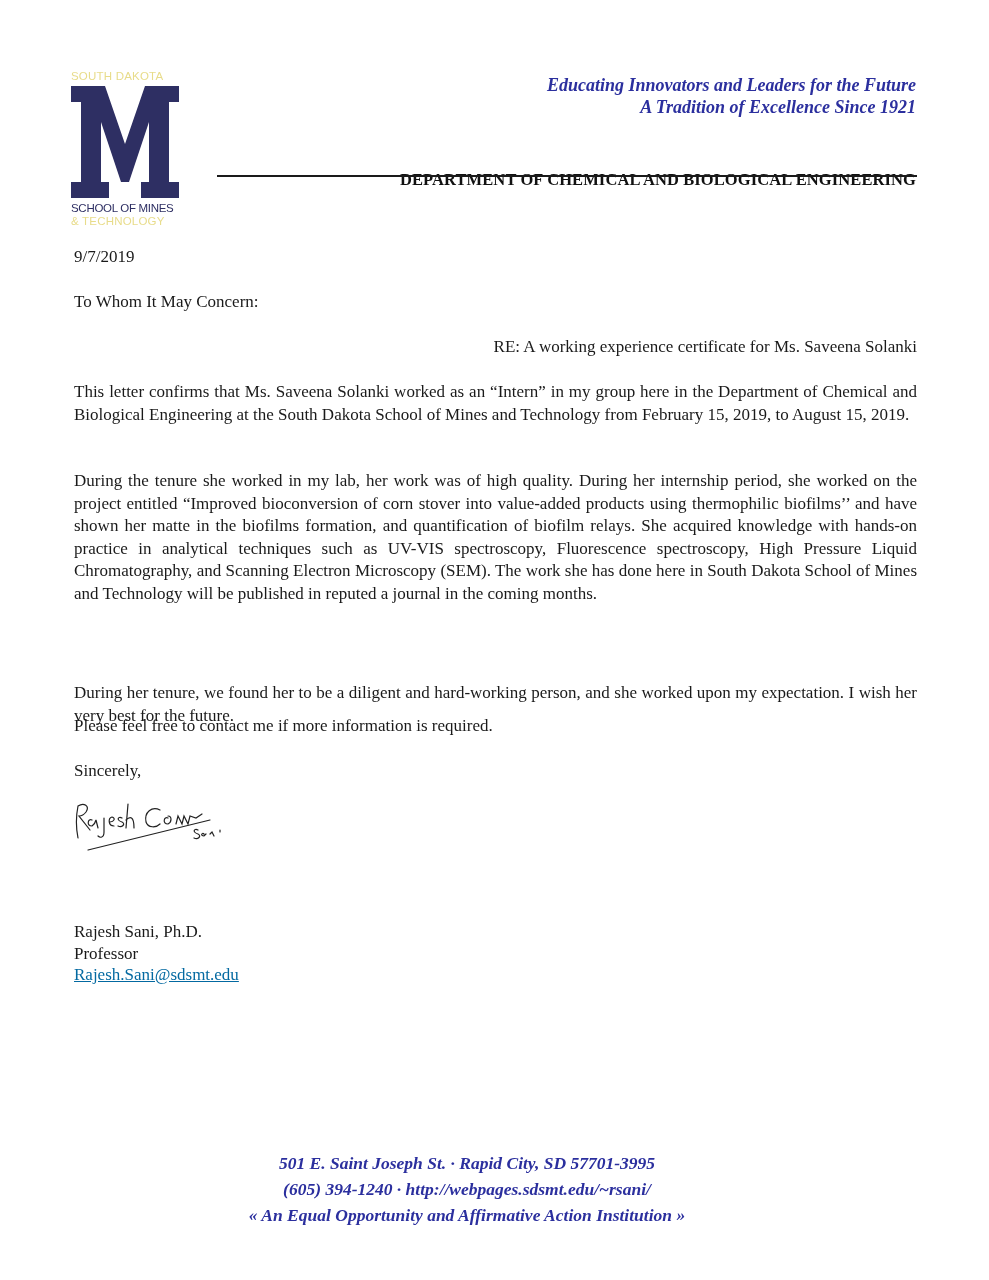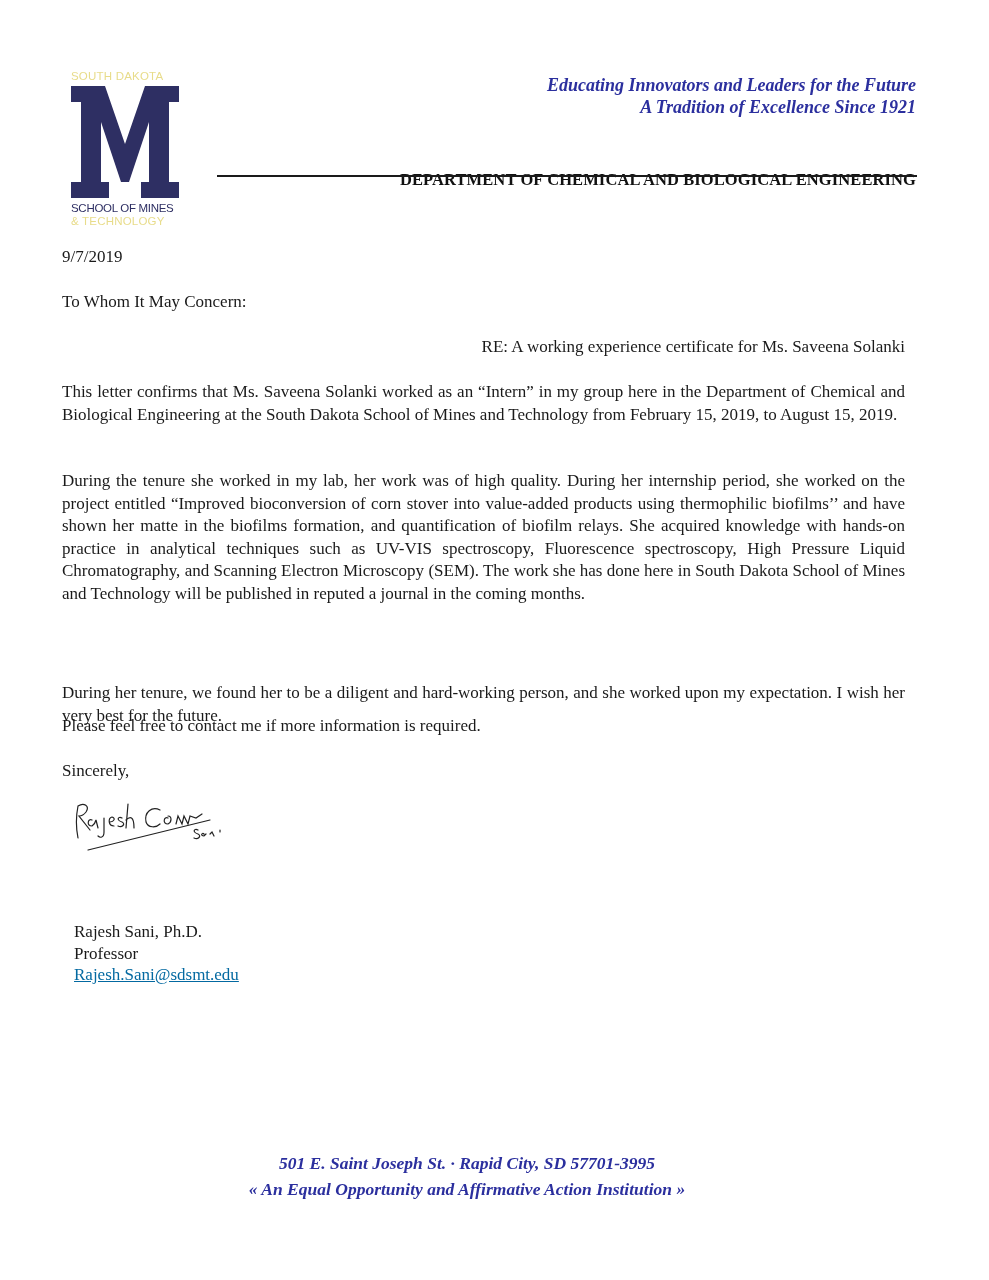--- a/index.html
+++ b/index.html
@@ -6,21 +6,21 @@
   body { width: 989px; height: 1280px; position: relative; overflow: hidden;
          font-family: "Liberation Serif", "DejaVu Serif", serif; color: #1a1a1a; }
   .logo { position: absolute; left: 71px; top: 70px; width: 110px; }
   .logo .top { font-family: "Liberation Sans", sans-serif; font-size: 11.5px; color: #e8dc8a; letter-spacing: 0.2px; line-height: 13px; white-space: nowrap; }
   .logo svg { display: block; margin-top: 3px; }
   .logo .school { font-family: "Liberation Sans", sans-serif; font-size: 11.5px; color: #2e2f63; line-height: 13px; margin-top: 4px; letter-spacing: -0.3px; white-space: nowrap; }
   .logo .tech { font-family: "Liberation Sans", sans-serif; font-size: 11.5px; color: #e8dc8a; line-height: 13px; letter-spacing: 0.2px; white-space: nowrap; }
   .motto { position: absolute; right: 73px; top: 74px; text-align: right; font-style: italic; font-weight: bold; color: #2b2f9e; font-size: 18px; line-height: 22px; }
   .dept { position: absolute; right: 73px; top: 135px; font-weight: bold; font-size: 16.5px; color: #111; letter-spacing: 0.1px; white-space: nowrap; margin-top: 35px; }
   .rule { position: absolute; left: 217px; top: 175px; width: 700px; height: 2px; background: #1a1a1a; }
-  .letter { position: absolute; left: 62px; width: 843px; font-size: 17px; line-height: 22.5px; }
+  .letter { position: absolute; left: 74px; width: 843px; font-size: 17px; line-height: 22.5px; }
   .date { top: 246px; }
   .salutation { top: 291px; }
   .re { top: 336px; text-align: right; }
   .p1 { top: 381px; }
   .p2 { top: 470px; }
   .p3 { top: 649px; margin-top: 33px; }
   .p4 { top: 715px; }
   .closing { top: 760px; }
   p.j { margin: 0; text-align: justify; text-align-last: left; }
   .sig { position: absolute; left: 70px; top: 798px; }
@@ -83,14 +83,15 @@
 </svg>
 
 <div class="signer">
   <div>Rajesh Sani, Ph.D.</div>
   <div>Professor</div>
   <a>Rajesh.Sani@sdsmt.edu</a>
 </div>
 
 <div class="footer">
   <div>501 E. Saint Joseph St.  · Rapid City, SD 57701-3995</div>
+  <div>(605) 394-1240 · http://webpages.sdsmt.edu/~rsani/</div>
   <div>« An Equal Opportunity and Affirmative Action Institution »</div>
 </div>
 
 </body></html>

